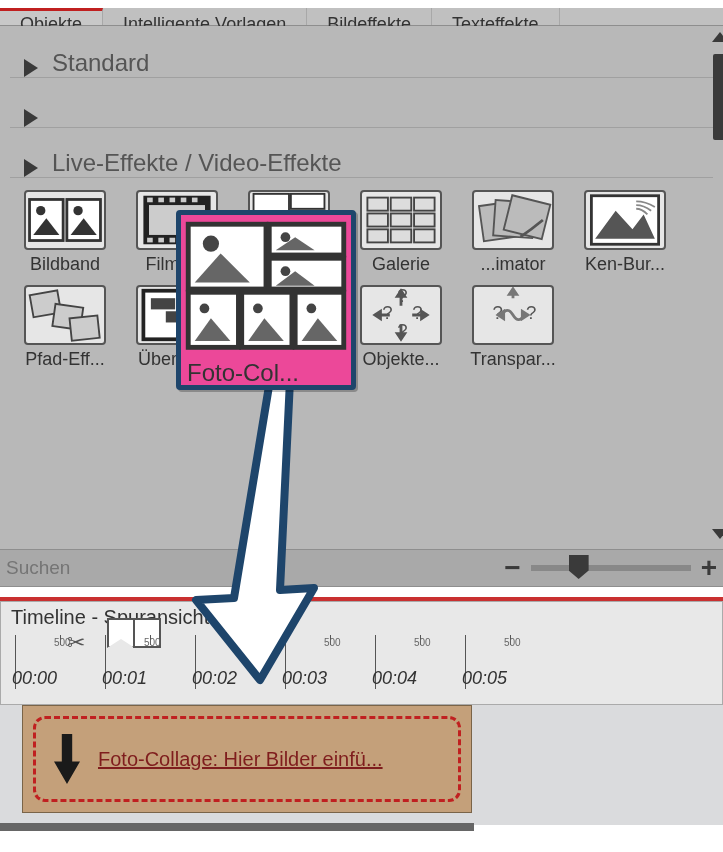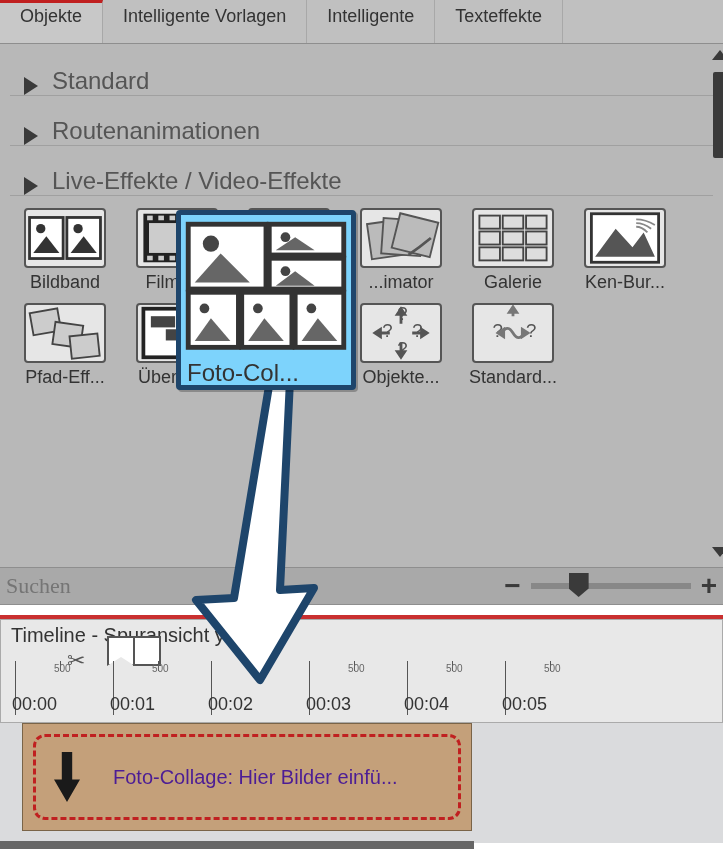--- a/index.html
+++ b/index.html
@@ -5,23 +5,24 @@
     * { box-sizing: border-box; margin: 0; padding: 0; font-family: "Segoe UI", Tahoma, sans-serif; }
     body {
       width: 723px; height: 852px;
       background: #ffffff;
       position: relative;
       overflow: hidden;
     }
 
     
     .tabs {
-      display: flex; height: 44px;
+      display: flex; height: 18px;
       background: #c0c0c0;
       border-bottom: 1px solid #8e8e8e;
+      margin-top: 8px;
     }
     .tab {
       padding: 6px 20px 4px;
       font-size: 18px;
       color: #333;
       border-right: 1px solid #a8a8a8;
       cursor: pointer;
       user-select: none;
     }
     .tab.active {
@@ -82,23 +83,22 @@
       height: 38px;
       background: #a9a9a9;
       display: flex; align-items: center;
       padding: 0 6px;
       border-top: 1px solid #8e8e8e;
       border-bottom: 1px solid #8e8e8e;
     }
     .searchbar input {
       flex: 1; height: 100%;
       border: none; background: transparent;
-      font-size: 22px; color: #0f172a;
+      font-size: 19px; color: #0f172a;
       outline: none;
-      font-family: Liberation Serif, serif;
     }
     .zoom { display: flex; align-items: center; gap: 10px; }
     .zoom .minus, .zoom .plus { font-size: 28px; font-weight: 800; color: #3a3a3a; cursor: pointer; line-height: 1; }
     .zoom .track { width: 160px; height: 6px; background: #888; position: relative; }
     .zoom .thumb { position: absolute; top: -10px; left: 38px; width: 20px; height: 24px; background: #3a3a3a; clip-path: polygon(0 0,100% 0,100% 65%,50% 100%,0 65%); }
 
     
     .red-div { height: 4px; background: #c93030; }
     .gap { height: 10px; background: #fff; }
 
@@ -107,81 +107,81 @@
       height: 104px;
       background: #e8e8e8;
       border: 1px solid #aaa;
       position: relative;
       overflow: hidden;
     }
     .timeline-title {
       padding: 4px 10px 2px;
       font-size: 20px; color: #333;
     }
-    .ruler { position: relative; height: 54px; margin: 12px 14px; display: flex; gap: 8px; }
+    .ruler { position: relative; height: 54px; margin: 4px 14px; display: flex; }
     .ruler .unit { width: 90px; position: relative; border-left: 1px solid #555; }
     .ruler .unit::before { content: ""; position: absolute; left: 44px; top: 0; height: 10px; width: 1px; background: #555; }
     .ruler .unit .sm { position: absolute; top: 2px; left: 38px; font-size: 10px; color: #666; }
-    .ruler .big-label { position: absolute; bottom: 0; left: -4px; font-size: 18px; color: #333; }
+    .ruler .big-label { position: absolute; bottom: 0; left: -4px; font-size: 18px; color: #333; font-style: italic; }
     .marker1, .marker2 { position: absolute; top: 16px; width: 28px; height: 30px; background: #fff; border: 2px solid #555; }
     .marker1 { left: 106px; clip-path: polygon(0 0,100% 0,100% 100%,50% 70%,0 100%); }
     .marker2 { left: 132px; }
     .scissors { position: absolute; left: 66px; top: 28px; font-size: 22px; color: #555; }
 
     
     .clip-area { height: 120px; background: #dadbdd; position: relative; }
     .clip {
       position: absolute; left: 22px; top: 0;
       width: 450px; height: 108px;
       background: #c4a07a;
       border: 1px solid #7a6448;
       overflow: hidden;
     }
     .clip-inner {
       position: absolute; inset: 10px;
       border: 3px dashed #c02020;
       border-radius: 12px;
       display: flex; align-items: center;
       padding-left: 18px;
-      gap: 33px;
-      font-size: 20px; color: #4c1d95;
+      gap: 18px;
+      font-size: 20px; color: #7f1d1d; text-decoration: underline;
     }
     .down-arrow {
       width: 26px; height: 50px;
       background: #1a1a1a;
       clip-path: polygon(30% 0,70% 0,70% 55%,100% 55%,50% 100%,0 55%,30% 55%);
     }
     .grey-strip { position: absolute; left: 0; top: 118px; width: 474px; height: 8px; background: #666; }
 
     
     .drag-item {
       position: absolute;
       left: 176px; top: 210px;
       width: 180px; height: 180px;
-      background: #7dd3fc;
+      background: #ec4899;
       border: 5px solid #1e456b;
       border-radius: 4px;
       display: flex; flex-direction: column; align-items: center;
       box-shadow: 2px 2px 0 rgba(0,0,0,.25);
       z-index: 50;
     }
     .drag-item .drag-thumb { flex: 1; width: 100%; padding: 4px; }
     .drag-item .drag-thumb svg { width: 100%; height: 100%; }
     .drag-item .drag-lbl { font-size: 24px; color: #333; padding: 2px 6px 4px; width: 100%; white-space: nowrap; overflow: hidden; text-overflow: ellipsis; }
 
     
     .big-arrow { position: absolute; left: 190px; top: 370px; z-index: 40; }
   </style>
 </head>
 <body>
 
 <div class="tabs">
   <div class="tab active">Objekte</div>
   <div class="tab">Intelligente Vorlagen</div>
-  <div class="tab">Intelligente</div>
+  <div class="tab">Bildeffekte</div>
   <div class="tab">Texteffekte</div>
 </div>
 
 <div class="panel">
 
   <div class="vscroll-track">
     <div class="vscroll-up"></div>
     <div class="vscroll-thumb"></div>
     <div class="vscroll-down"></div>
   </div>
@@ -189,21 +189,20 @@
   <div class="cat-row">
     <div class="tri">
         <div class="tri-right"></div>
       </div>
     <span>Standard</span>
   </div>
   <div class="cat-row">
     <div class="tri">
         <div class="tri-right"></div>
       </div>
-    <span>Routenanimationen</span>
   </div>
   <div class="cat-row">
     <div class="tri">
         <div class="tri-right"></div>
       </div>
     <span>Live-Effekte / Video-Effekte</span>
   </div>
 
   <div class="grid">
     <div class="cell">
@@ -249,47 +248,47 @@
             <rect x="2" y="38" width="24" height="20" fill="#fff" stroke="#333" stroke-width="2"></rect>
             <rect x="28" y="38" width="24" height="20" fill="#fff" stroke="#333" stroke-width="2"></rect>
             <rect x="54" y="38" width="24" height="20" fill="#fff" stroke="#333" stroke-width="2"></rect>
           </svg>
       </div>
       <span class="lbl"></span>
     </div>
     <div class="cell">
       <div class="thumb">
         <svg viewBox="0 0 80 60">
-            <g fill="#bbb" stroke="#555" stroke-width="2">
-              <rect x="6" y="12" width="42" height="38" transform="rotate(-8 27 31)"></rect>
-              <rect x="20" y="10" width="42" height="38" transform="rotate(4 41 29)"></rect>
-              <rect x="34" y="8" width="42" height="38" transform="rotate(14 55 27)"></rect>
-            </g>
-            <path d="M48 48 Q60 40 72 30" stroke="#555" stroke-width="3" fill="none"></path>
-          </svg>
-      </div>
-      <span class="lbl">...imator</span>
-    </div>
-    <div class="cell">
-      <div class="thumb">
-        <svg viewBox="0 0 80 60">
             <g fill="#ddd" stroke="#444" stroke-width="2">
               <rect x="4" y="6" width="22" height="14"></rect>
               <rect x="29" y="6" width="22" height="14"></rect>
               <rect x="54" y="6" width="22" height="14"></rect>
               <rect x="4" y="23" width="22" height="14"></rect>
               <rect x="29" y="23" width="22" height="14"></rect>
               <rect x="54" y="23" width="22" height="14"></rect>
               <rect x="4" y="40" width="22" height="14"></rect>
               <rect x="29" y="40" width="22" height="14"></rect>
               <rect x="54" y="40" width="22" height="14"></rect>
             </g>
           </svg>
       </div>
       <span class="lbl">Galerie</span>
+    </div>
+    <div class="cell">
+      <div class="thumb">
+        <svg viewBox="0 0 80 60">
+            <g fill="#bbb" stroke="#555" stroke-width="2">
+              <rect x="6" y="12" width="42" height="38" transform="rotate(-8 27 31)"></rect>
+              <rect x="20" y="10" width="42" height="38" transform="rotate(4 41 29)"></rect>
+              <rect x="34" y="8" width="42" height="38" transform="rotate(14 55 27)"></rect>
+            </g>
+            <path d="M48 48 Q60 40 72 30" stroke="#555" stroke-width="3" fill="none"></path>
+          </svg>
+      </div>
+      <span class="lbl">...imator</span>
     </div>
     <div class="cell">
       <div class="thumb">
         <svg viewBox="0 0 80 60">
             <rect x="4" y="4" width="72" height="52" fill="#fff" stroke="#333" stroke-width="3"></rect>
             <path d="M8 50 L30 20 L48 40 L60 24 L72 50 Z" fill="#555"></path>
             <g stroke="#888" stroke-width="2" fill="none">
               <path d="M52 10 Q62 10 72 16"></path>
               <path d="M52 14 Q60 14 68 20"></path>
               <path d="M52 18 Q58 18 64 24"></path>
@@ -362,21 +361,21 @@
             <text x="54" y="34" font-size="20" fill="#555">?</text>
             <g stroke="#777" stroke-width="3" fill="#777">
               <path d="M40 12 L40 4"></path>
               <polygon points="40,2 36,8 44,8"></polygon>
               <path d="M28 30 Q34 20 40 30 Q46 40 52 30" fill="none"></path>
               <polygon points="24,30 30,26 30,34"></polygon>
               <polygon points="56,30 50,26 50,34"></polygon>
             </g>
           </svg>
       </div>
-      <span class="lbl">Standard...</span>
+      <span class="lbl">Transpar...</span>
     </div>
   </div>
 </div>
 
 <div class="searchbar">
   <input type="text" placeholder="Suchen" style="">
   <div class="zoom">
     <span class="minus">−</span>
     <div class="track">
         <div class="thumb"></div>

